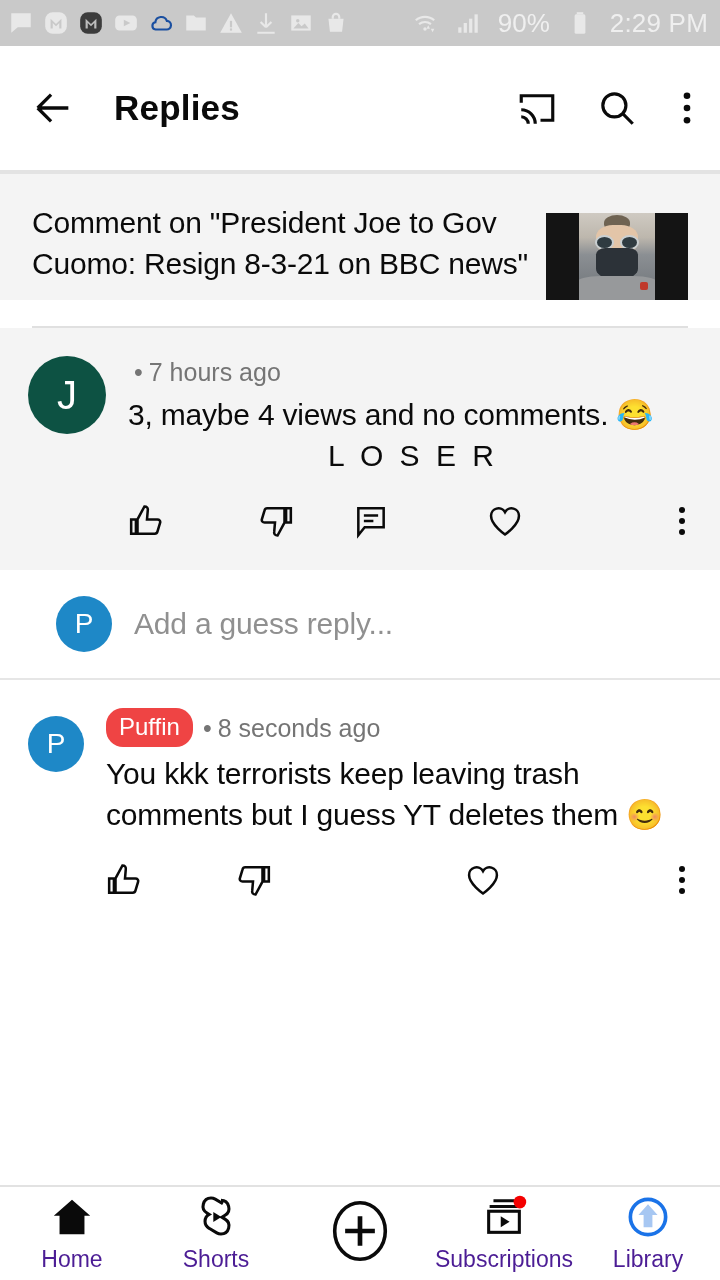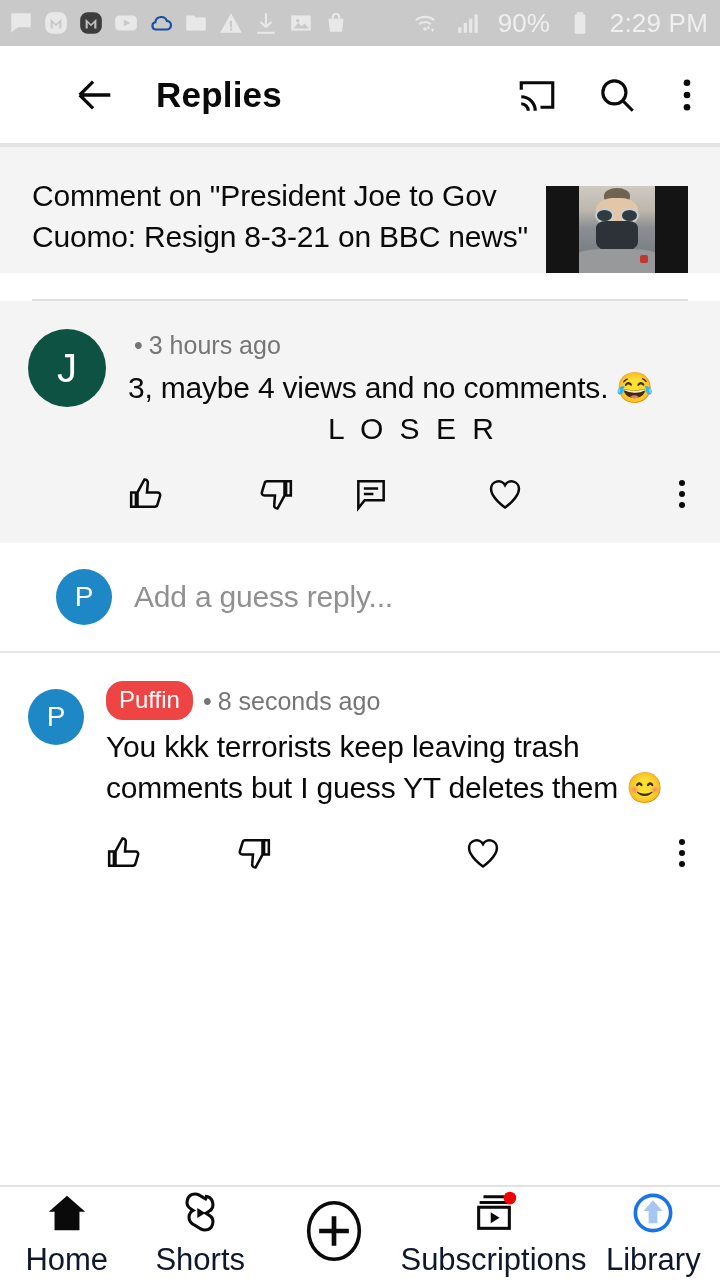--- a/index.html
+++ b/index.html
@@ -18,23 +18,23 @@
     padding: 0 12px 0 8px; flex: 0 0 auto;
   }
   .sb-left { display: flex; align-items: center; gap: 9px; }
   .sb-right { margin-left: auto; display: flex; align-items: center; gap: 17px; }
   .sb-icon { width: 26px; height: 26px; display: block; }
   .sb-text { color: #efefef; font-size: 26px; letter-spacing: .2px; }
   .sb-pct { color: #efefef; font-size: 26px; }
 
   
   .appbar {
-    height: 97px; background: #fff;
+    height: 124px; background: #fff;
     display: flex; align-items: center;
-    padding: 0 22px 0 30px; flex: 0 0 auto; margin-left: 42px;
+    padding: 0 22px 0 30px; flex: 0 0 auto;
   }
   .appbar .back { width: 46px; height: 46px; flex: 0 0 auto; }
   .appbar .title {
     font-size: 35px; font-weight: bold; color: #0a0a0a;
     margin-left: 38px; letter-spacing: .2px;
   }
   .appbar .actions { margin-left: auto; display: flex; align-items: center; gap: 38px; }
   .appbar .actions .act { width: 42px; height: 42px; display: block; }
   .appbar .actions .act.kebab { width: 22px; }
 
@@ -107,21 +107,21 @@
   .sep { height: 2px; background: #e6e6e6; }
 
   
   .bottomnav {
     flex: 0 0 auto; height: 95px; background: #fff;
     border-top: 2px solid #e2e2e2;
     display: flex; align-items: center;
   }
   .nav-item { flex: 1 1 0; display: flex; flex-direction: column; align-items: center; justify-content: center; gap: 6px; position: relative; }
   .nav-ico { width: 48px; height: 46px; display: block; }
-  .nav-label { font-size: 31px; color: #0f172a; }
+  .nav-label { font-size: 23px; color: #4c1d95; }
   .nav-item.create .nav-ico { width: 66px; height: 66px; }
 </style>
 </head>
 <body>
 
 <div id="app">
 
   <div class="statusbar">
     <div class="sb-left">
       <svg class="sb-icon" viewBox="0 0 24 24">
@@ -226,21 +226,21 @@
     </div>
     <div class="vh-divider"></div>
 
     <div class="comment highlight">
       <div class="avatar" style="background:#0d5243">
         <span>J</span>
       </div>
       <div class="c-body">
         <div class="c-meta">
           <span style="padding:0 6px">•</span>
-          <span>3 hours ago</span>
+          <span>7 hours ago</span>
         </div>
         <div class="c-text">
           <span>3, maybe 4 views and no comments. 😂</span>
           <span class="center-line">L O S E R</span>
         </div>
         <div class="actions-row">
           <div class="slot" style="width:128px">
             <svg class="act-ico" viewBox="0 0 24 24">
                 <path fill="none" stroke="#0a0a0a" stroke-width="1.6" d="M2 11h3v9H2zM6 11l4.4-8.2c1.5 0 2.3 1 2.1 2.3L12 11h6.6c1.2 0 2 1 1.7 2.1l-1.7 5.6c-.2.8-.9 1.3-1.7 1.3H6z"></path>
               </svg>

